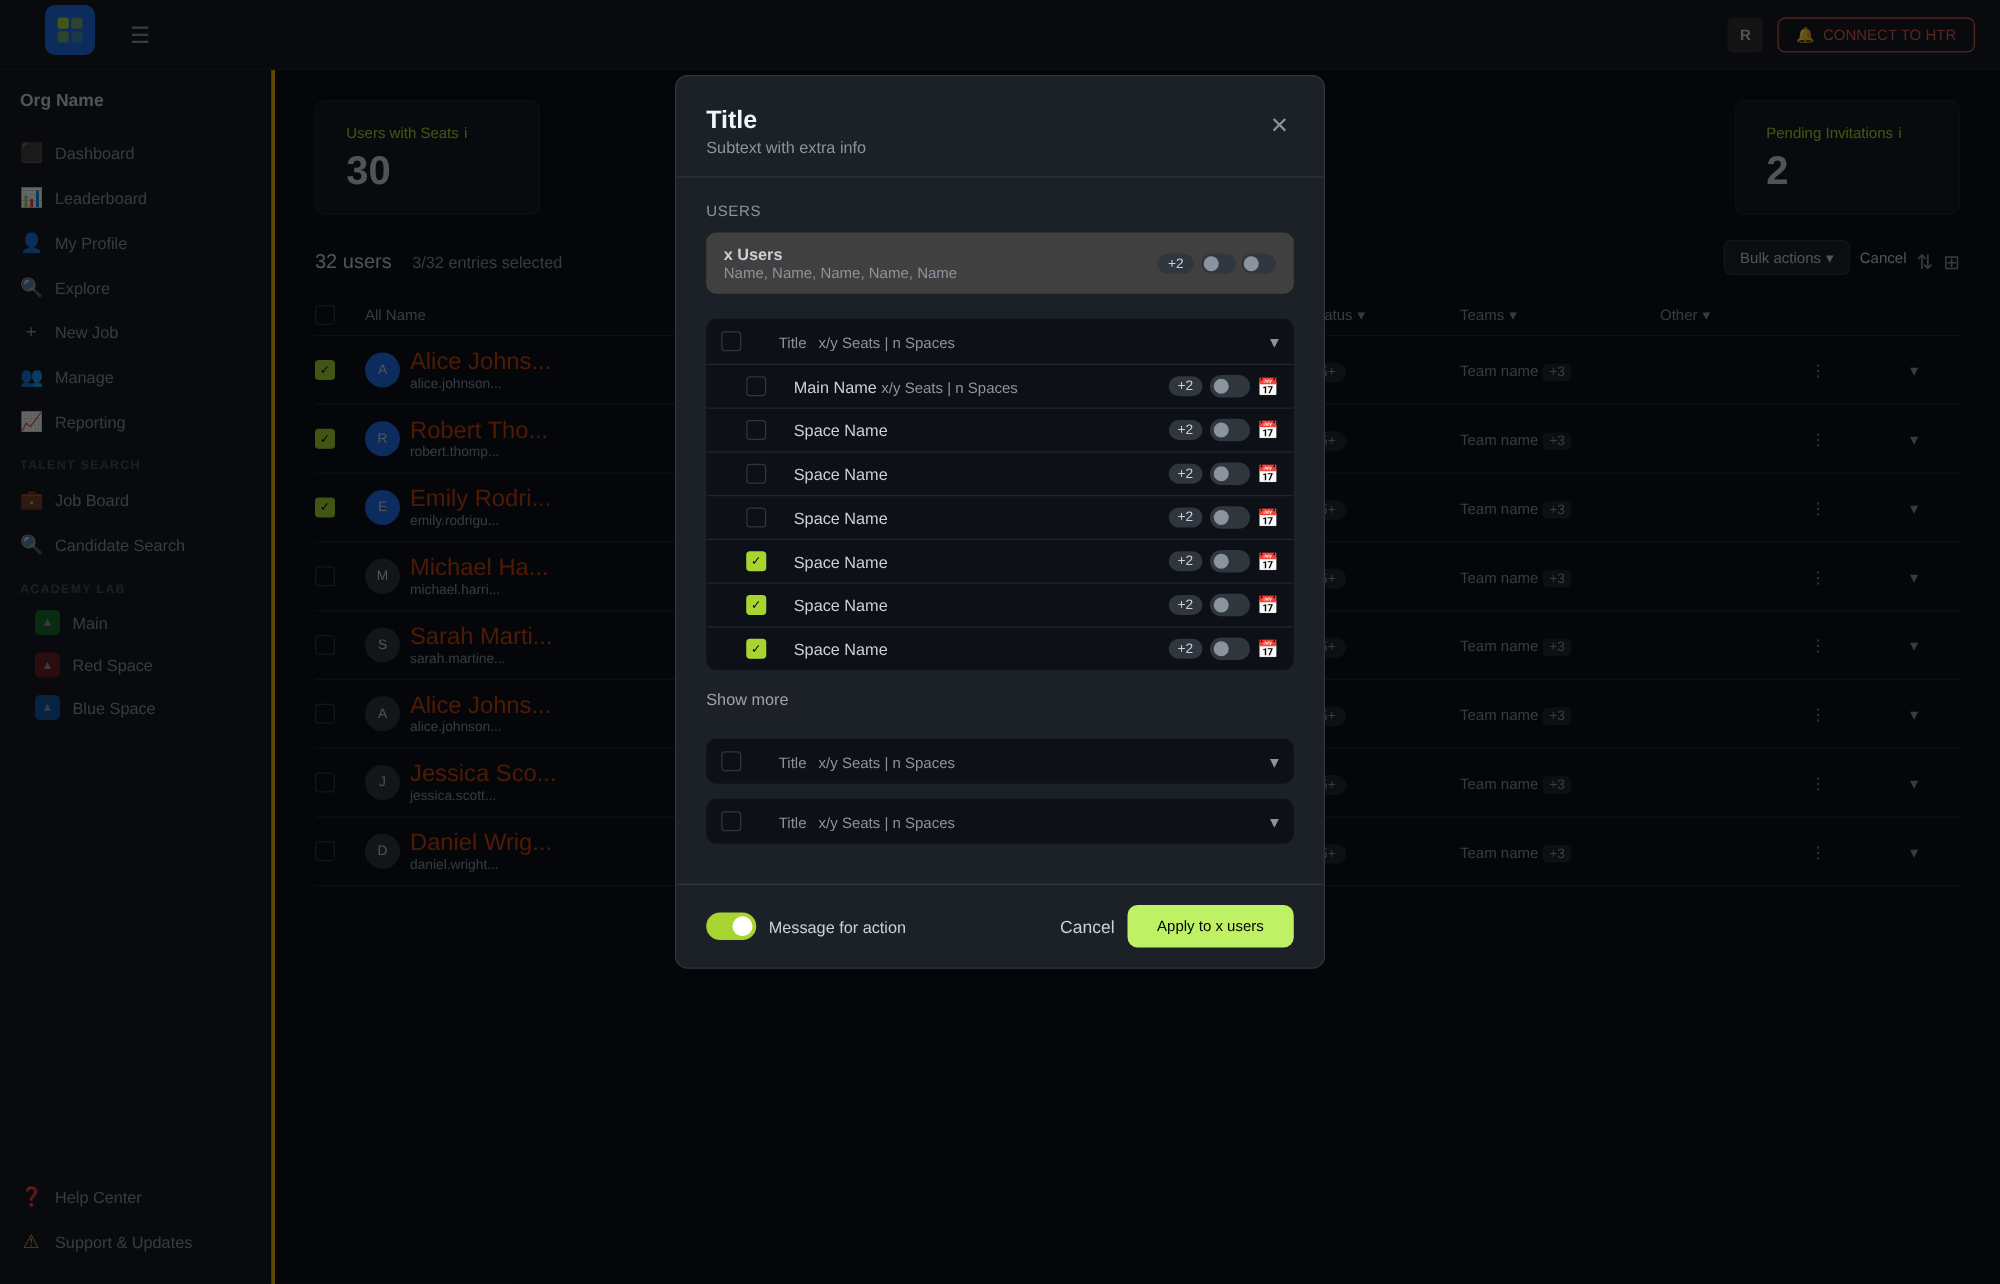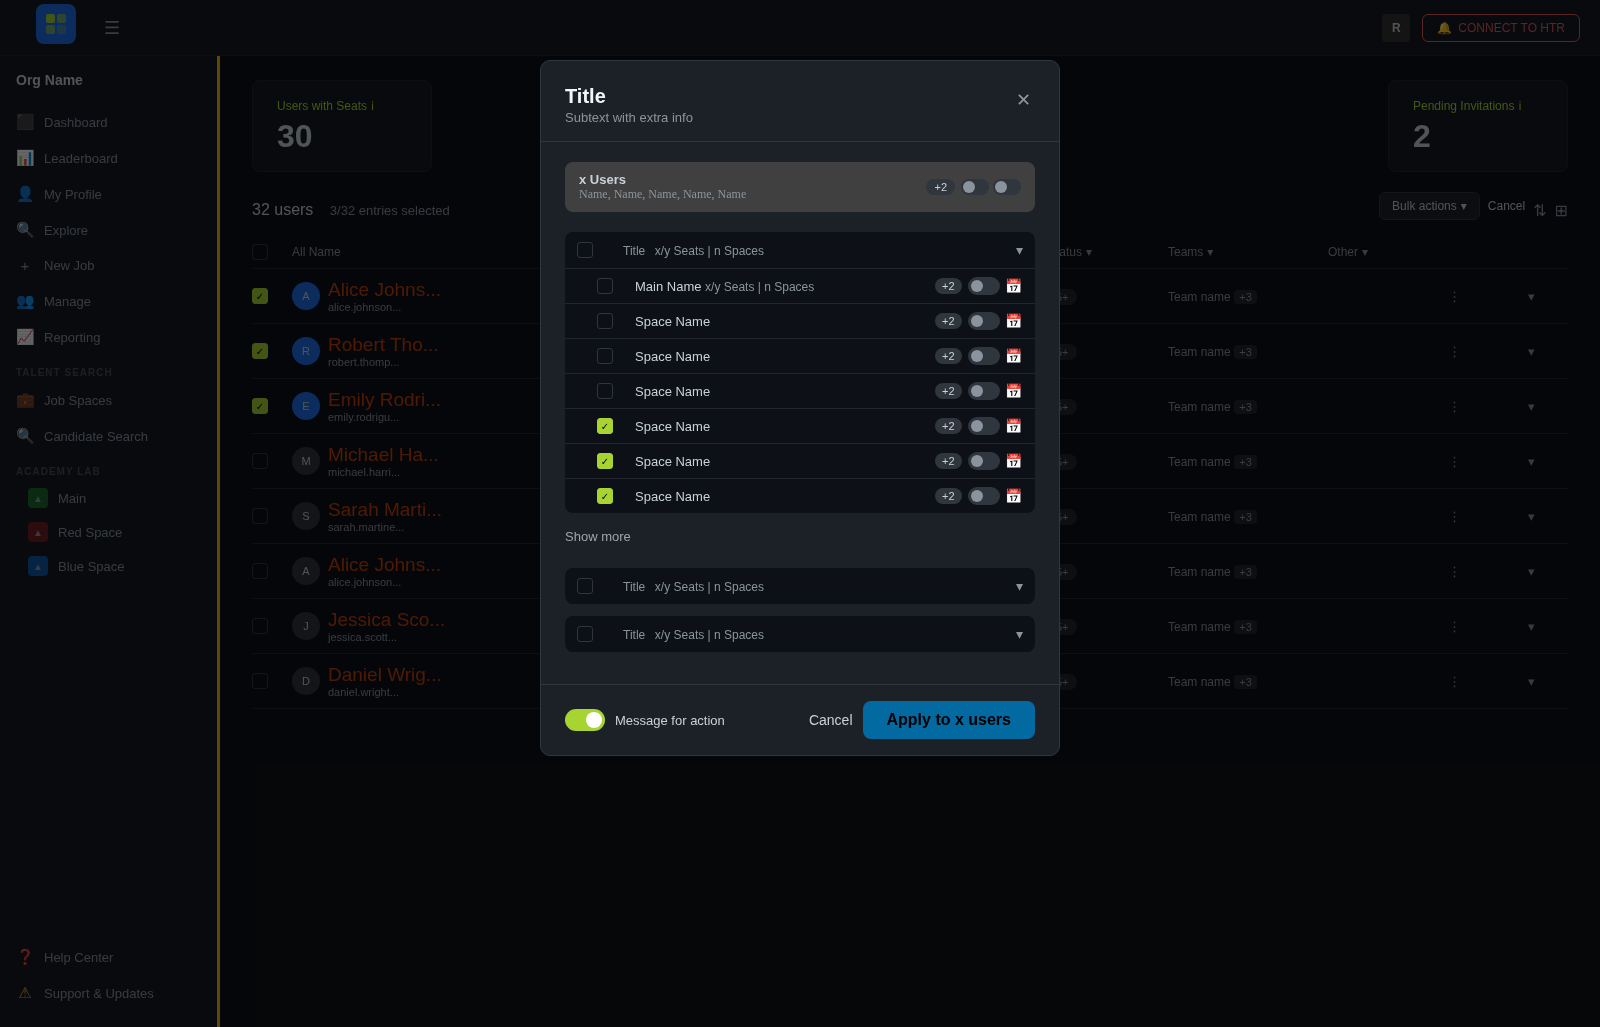--- a/index.html
+++ b/index.html
@@ -259,21 +259,21 @@
       margin-bottom: 10px;
     }
     .users-chip-row {
       display: flex; align-items: center;
       background: #404040; border-radius: 8px;
       padding: 10px 14px; margin-bottom: 20px;
       justify-content: space-between;
     }
     .users-chip-left { display: flex; flex-direction: column; }
     .users-chip-title { font-size: 13px; color: #c9d1d9; font-weight: 600; }
-    .users-chip-names { font-size: 12px; color: #8b949e; font-family: Liberation Serif, serif; }
+    .users-chip-names { font-size: 12px; color: #8b949e; }
     .users-chip-right { display: flex; align-items: center; gap: 6px; }
     .chip-plus {
       background: #30363d; border-radius: 10px;
       padding: 2px 8px; font-size: 11px; color: #c9d1d9;
     }
     .toggle-pair {
       display: flex; align-items: center; gap: 4px;
     }
     .toggle-btn {
       width: 28px; height: 16px; border-radius: 8px;
@@ -358,22 +358,22 @@
       width: 16px; height: 16px;
       background: #fff; border-radius: 50%;
     }
     .message-label { font-size: 13px; color: #c9d1d9; }
     .footer-right { display: flex; align-items: center; gap: 10px; }
     .cancel-btn {
       background: transparent; border: none;
       color: #c9d1d9; font-size: 14px; cursor: pointer;
     }
     .apply-btn {
-      background: #0369a1; border: none;
-      color: #000; font-size: 16px; font-weight: 700;
+      background: #bef264; border: none;
+      color: #000; font-size: 12px; font-weight: 400;
       padding: 10px 24px; border-radius: 8px; cursor: pointer;
     }
   </style>
 </head>
 <body>
 
 <div class="topbar">
   <div class="topbar-left">
     <div class="sidebar-logo">
       <svg viewBox="0 0 24 24" fill="none">
@@ -424,21 +424,21 @@
       <span>Manage</span>
     </div>
     <div class="sidebar-item">
       <span class="sidebar-icon">📈</span>
       <span>Reporting</span>
     </div>
 
     <div class="sidebar-section-label">TALENT SEARCH</div>
     <div class="sidebar-item">
       <span class="sidebar-icon">💼</span>
-      <span>Job Spaces</span>
+      <span>Job Board</span>
     </div>
     <div class="sidebar-item">
       <span class="sidebar-icon">🔍</span>
       <span>Candidate Search</span>
     </div>
 
     <div class="sidebar-section-label">ACADEMY LAB</div>
     <div class="sidebar-sub-item">
       <span class="space-dot green">▲</span>
       <span>Main</span>
@@ -751,20 +751,21 @@
       <div>
         <div class="modal-title">Title</div>
         <div class="modal-subtitle">Subtext with extra info</div>
       </div>
       <button class="modal-close">✕</button>
     </div>
 
     <div class="modal-body">
 
       
+      <div class="modal-section-label">Users</div>
       <div class="users-chip-row">
         <div class="users-chip-left">
           <span class="users-chip-title">x Users</span>
           <span class="users-chip-names">Name, Name, Name, Name, Name</span>
         </div>
         <div class="users-chip-right">
           <span class="chip-plus">+2</span>
           <div class="toggle-pair">
             <button class="toggle-btn"></button>
             <button class="toggle-btn"></button>

